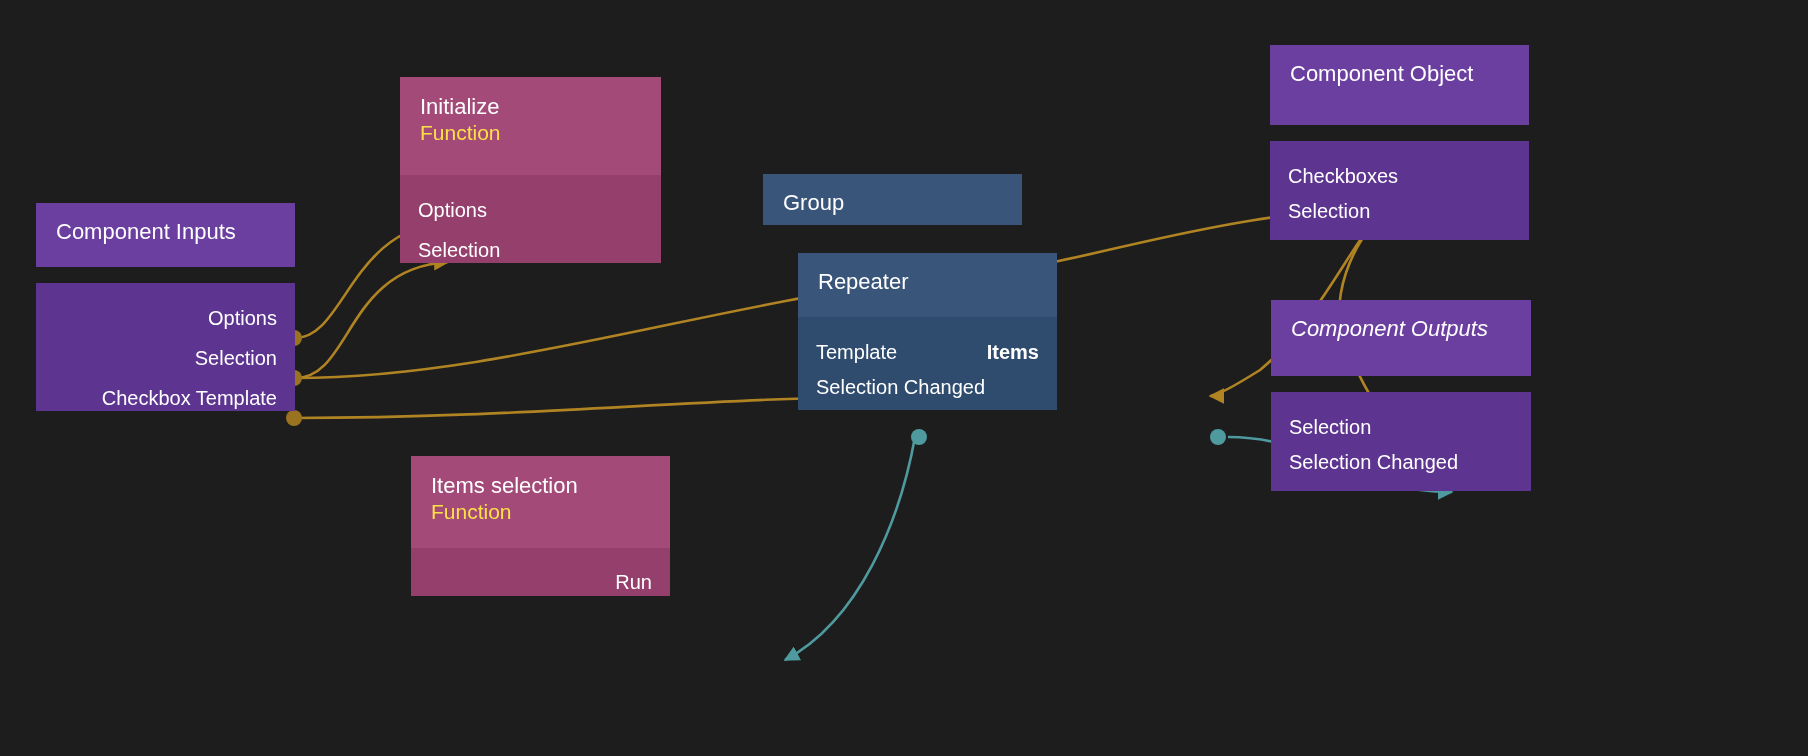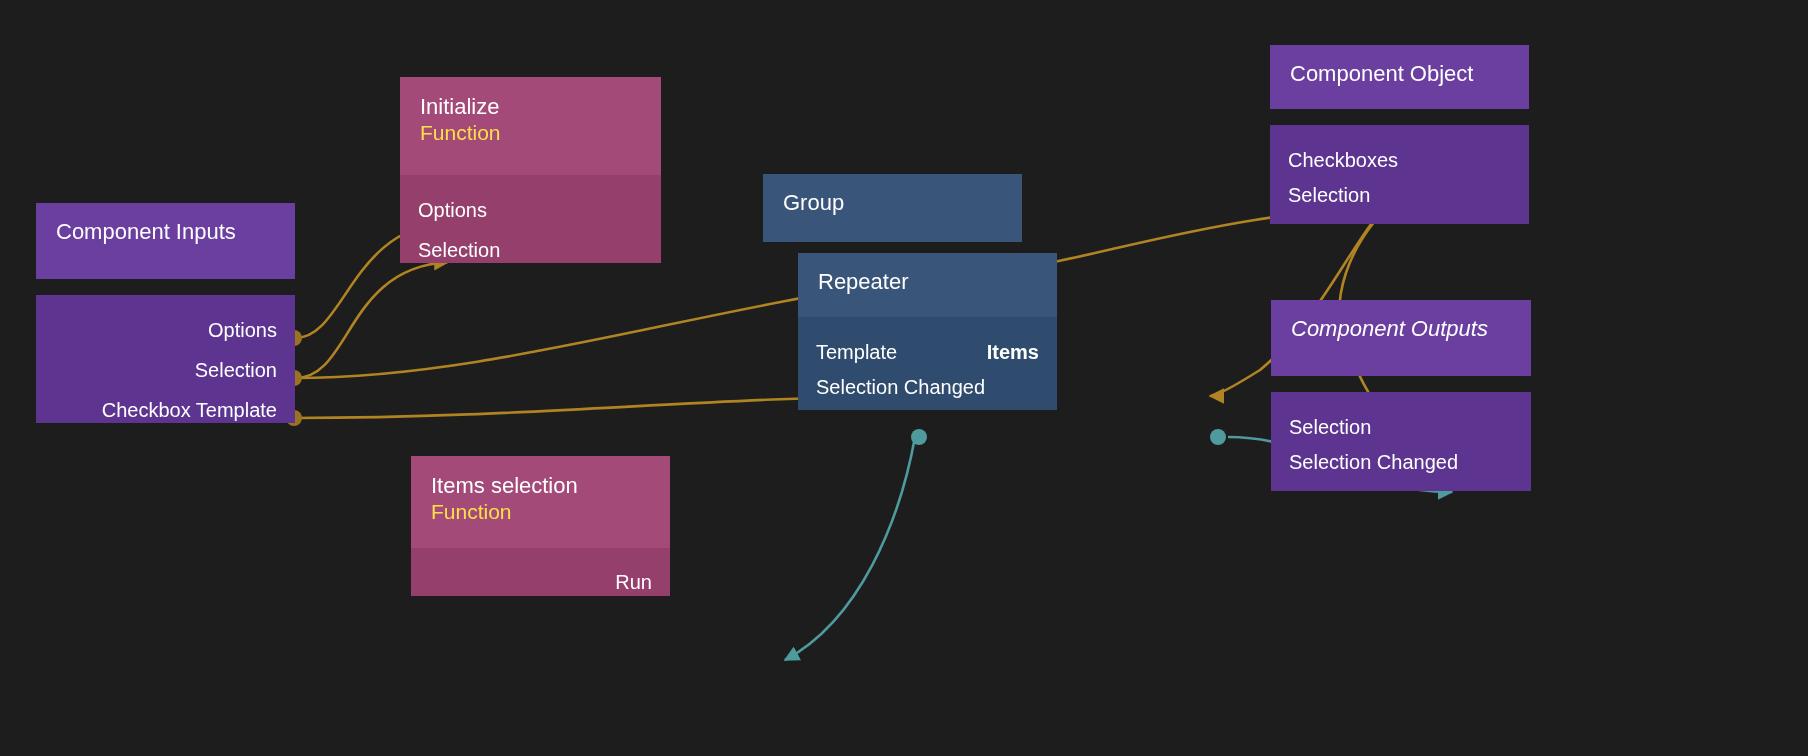--- a/index.html
+++ b/index.html
@@ -82,21 +82,21 @@
 
     <circle cx="294" cy="338" r="8" fill="#9a7320"></circle>
     <circle cx="294" cy="378" r="8" fill="#9a7320"></circle>
     <circle cx="294" cy="418" r="8" fill="#9a7320"></circle>
     <circle cx="1463" cy="160" r="8" fill="#9a7320"></circle>
     <circle cx="919" cy="437" r="8" fill="#4e9a9e"></circle>
     <circle cx="1218" cy="437" r="8" fill="#4e9a9e"></circle>
   </svg>
 
   <div class="node n-purple" style="left:36px;top:203px;width:259px;">
-    <div class="hdr hdr-pad" style="height:76px;">
+    <div class="hdr hdr-pad" style="height:64px;">
       <div class="title">Component Inputs</div>
     </div>
     <div class="body" style="height:128px;">
       <div class="port right" style="top:23px;">
         <span>Options</span>
       </div>
       <div class="port right" style="top:63px;">
         <span>Selection</span>
       </div>
       <div class="port right" style="top:103px;">
@@ -114,21 +114,21 @@
       <div class="port left" style="top:23px;">
         <span>Options</span>
       </div>
       <div class="port left" style="top:63px;">
         <span>Selection</span>
       </div>
     </div>
   </div>
 
   <div class="node n-blue" style="left:763px;top:174px;width:259px;">
-    <div class="hdr hdr-pad" style="height:68px;">
+    <div class="hdr hdr-pad" style="height:51px;">
       <div class="title">Group</div>
     </div>
   </div>
 
   <div class="node n-blue" style="left:798px;top:253px;width:259px;">
     <div class="hdr hdr-pad" style="height:64px;">
       <div class="title">Repeater</div>
     </div>
     <div class="body" style="height:93px;">
       <div class="port left" style="top:23px;">
@@ -137,21 +137,21 @@
       <div class="port right" style="top:23px;font-weight:bold;">
         <span>Items</span>
       </div>
       <div class="port left" style="top:58px;">
         <span>Selection Changed</span>
       </div>
     </div>
   </div>
 
   <div class="node n-purple" style="left:1270px;top:45px;width:259px;">
-    <div class="hdr hdr-pad" style="height:64px;">
+    <div class="hdr hdr-pad" style="height:80px;">
       <div class="title">Component Object</div>
     </div>
     <div class="body" style="height:99px;">
       <div class="port left" style="top:23px;">
         <span>Checkboxes</span>
       </div>
       <div class="port left" style="top:58px;">
         <span>Selection</span>
       </div>
     </div>

